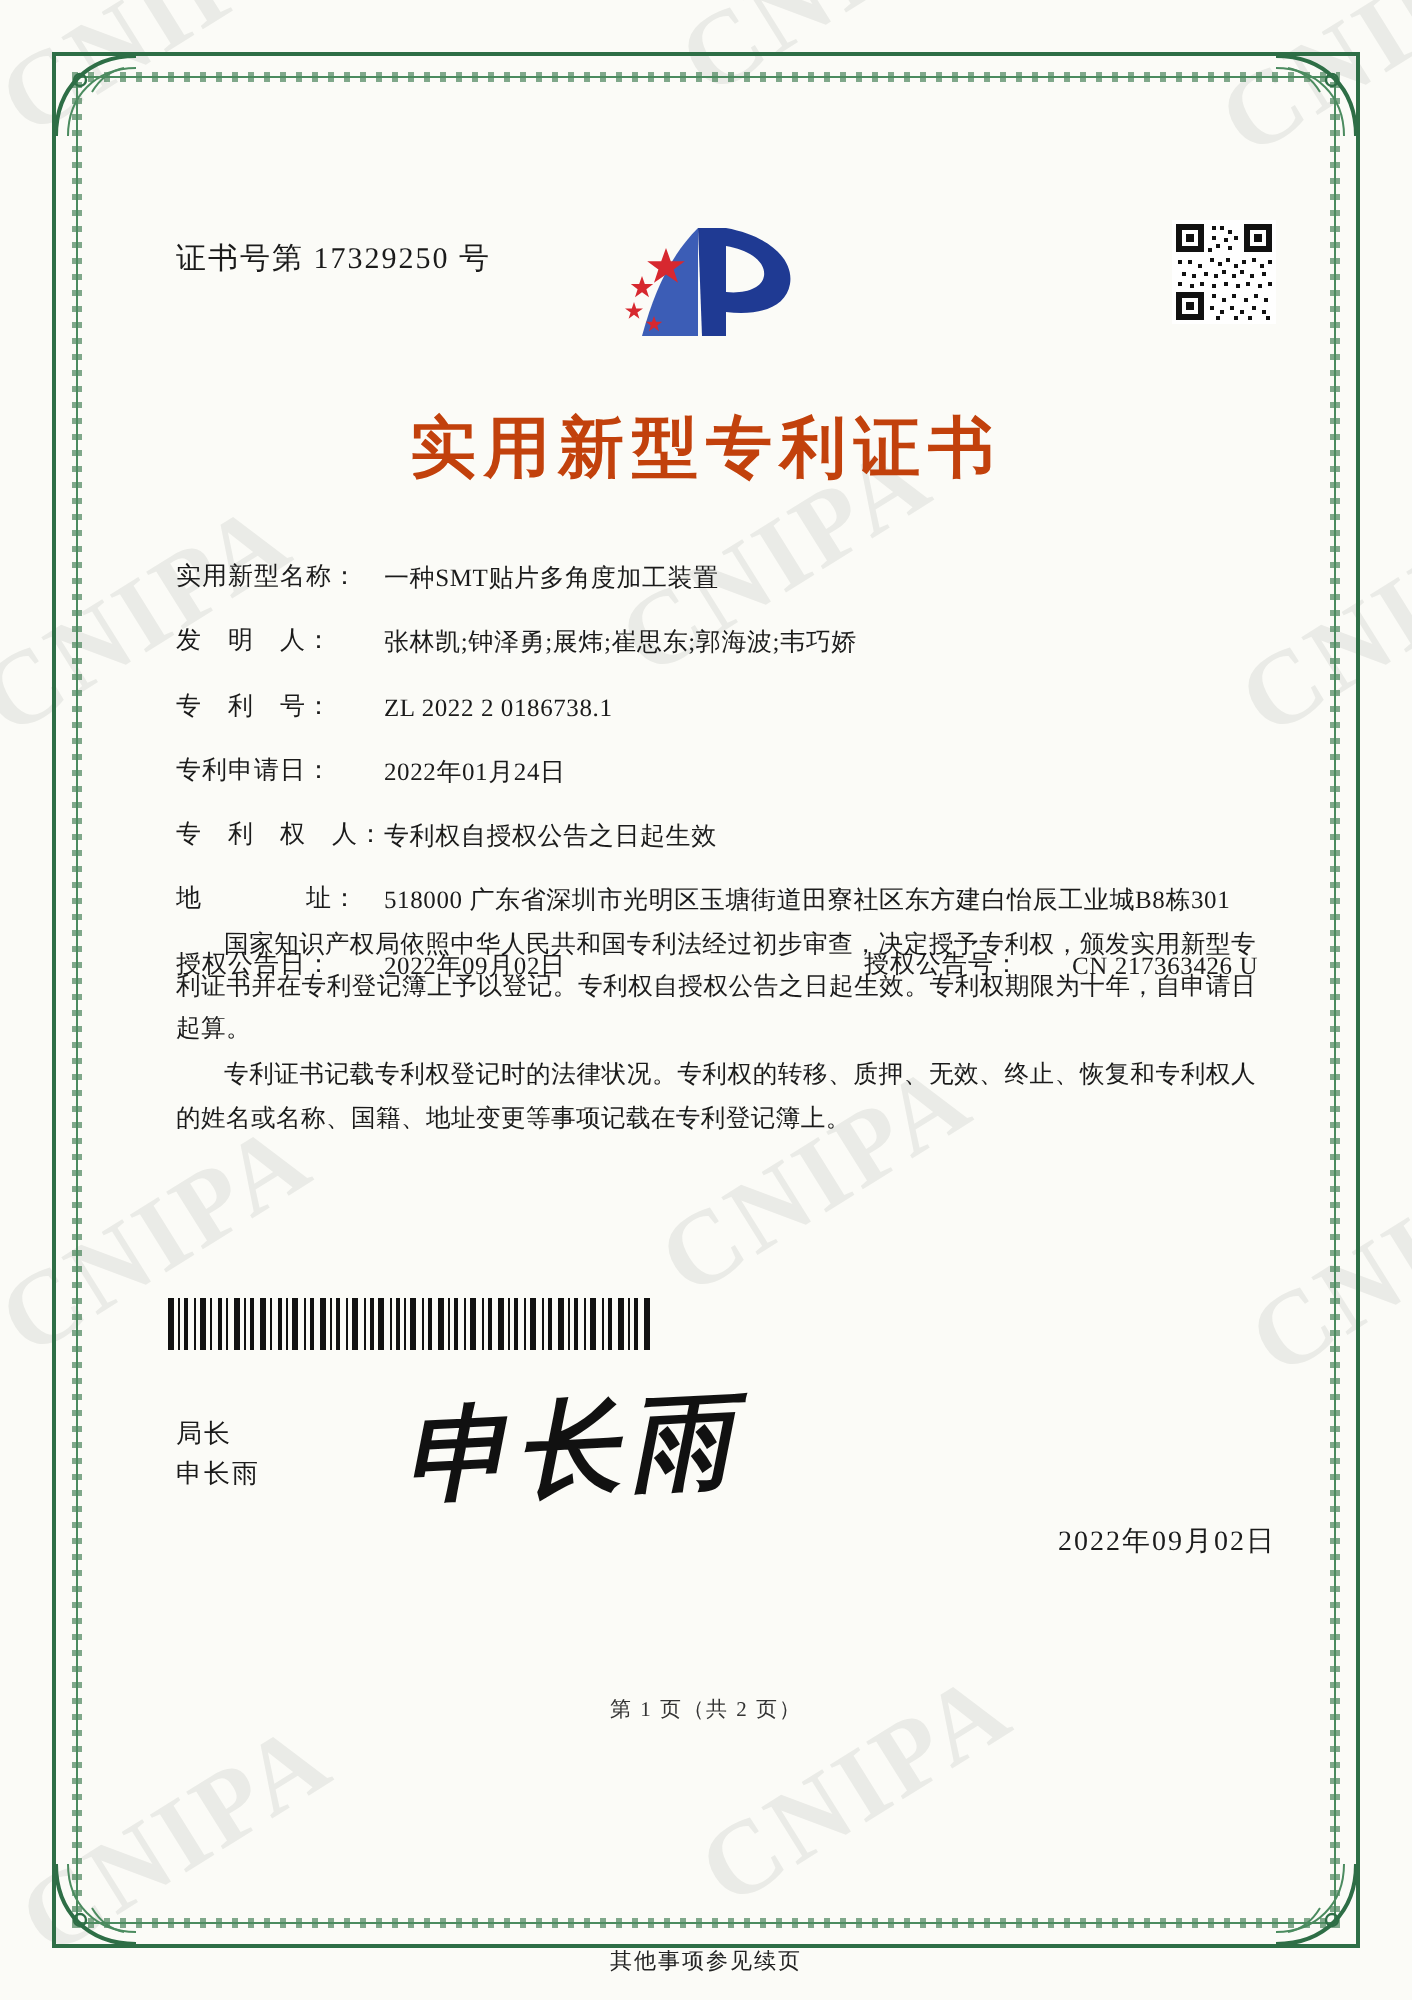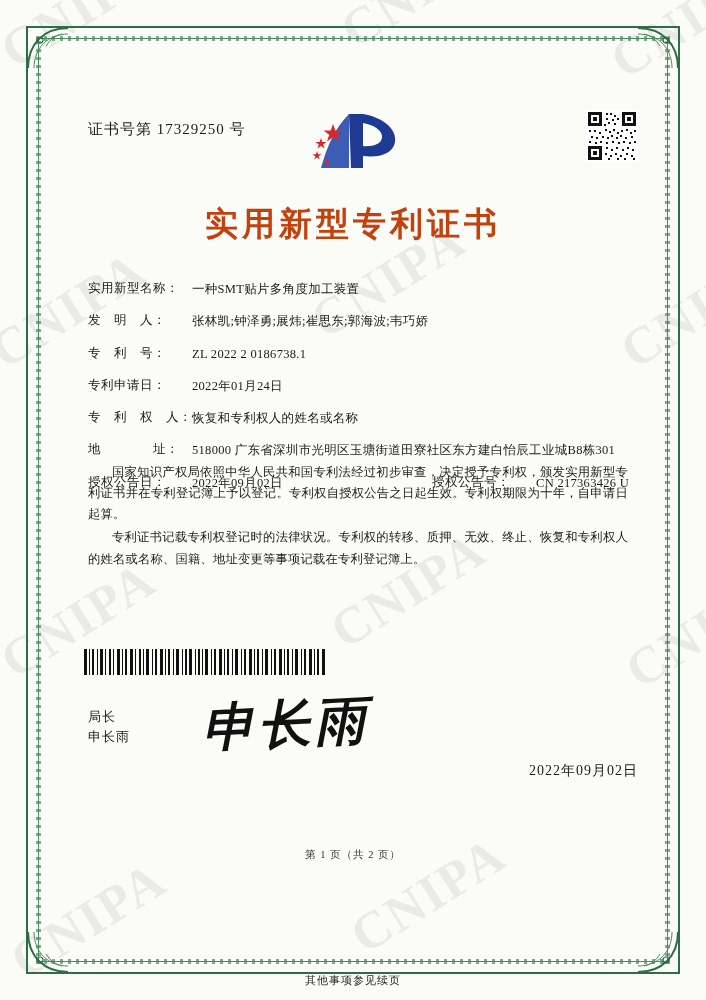--- a/index.html
+++ b/index.html
@@ -361,21 +361,21 @@
       <div class="frow">
         <div class="flabel">专　利　号：</div>
         <div class="fvalue">ZL 2022 2 0186738.1</div>
       </div>
       <div class="frow">
         <div class="flabel">专利申请日：</div>
         <div class="fvalue">2022年01月24日</div>
       </div>
       <div class="frow">
         <div class="flabel">专　利　权　人：</div>
-        <div class="fvalue">恢复和专利权人的姓名或名称</div>
+        <div class="fvalue">专利权自授权公告之日起生效</div>
       </div>
       <div class="frow">
         <div class="flabel">地　　　　址：</div>
         <div class="fvalue">518000 广东省深圳市光明区玉塘街道田寮社区东方建白怡辰工业城B8栋301</div>
       </div>
       <div class="frow two">
         <div class="flabel">授权公告日：</div>
         <div class="fvalue">2022年09月02日</div>
         <div class="flabel2">授权公告号：</div>
         <div class="fvalue">CN 217363426 U</div>

